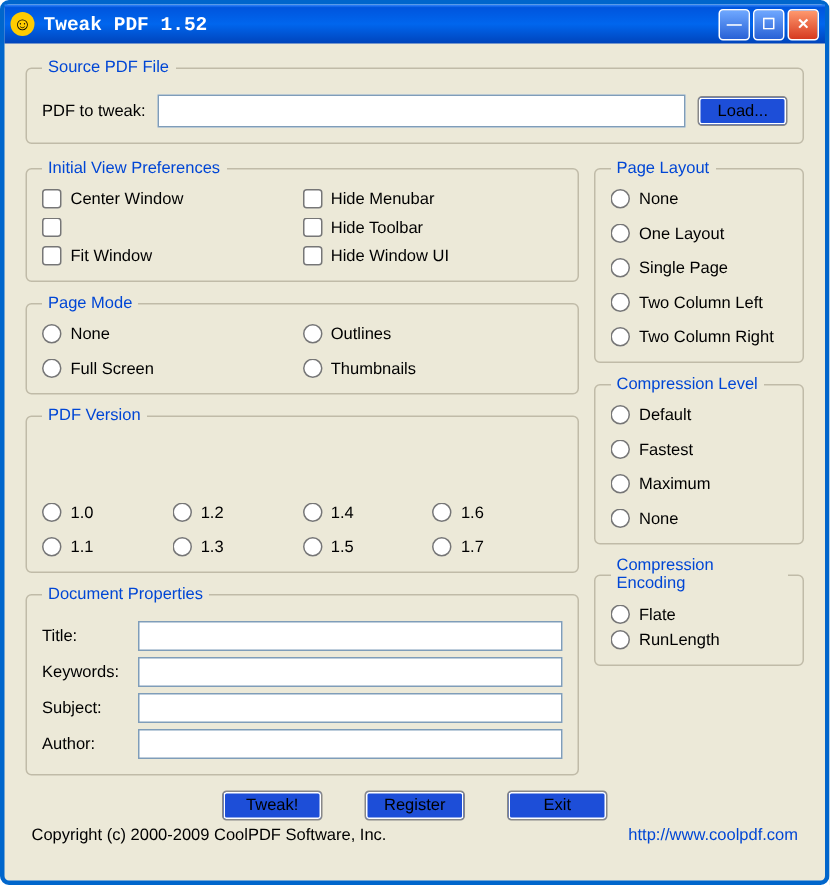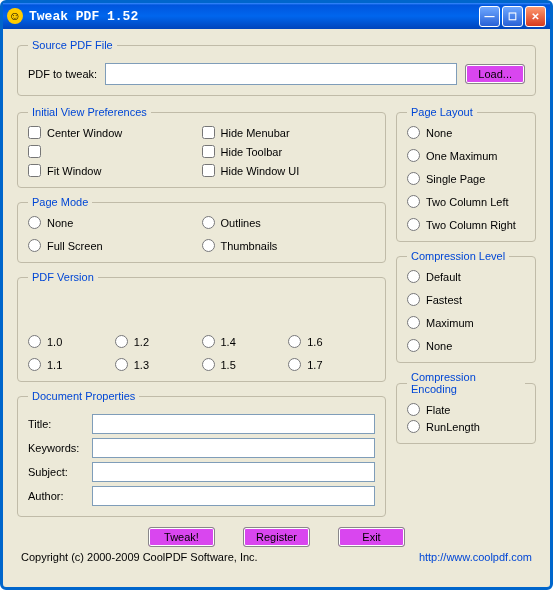--- a/index.html
+++ b/index.html
@@ -13,21 +13,21 @@
 .sysbtn { width: 21px; height: 21px; border: 1px solid #fff; border-radius: 3px; display: flex; align-items: center; justify-content: center; color: #fff; font-weight: bold; font-size: 10px; }
 .sysbtn.min { background: linear-gradient(#6fa8ff,#2861d6); }
 .sysbtn.max { background: linear-gradient(#6fa8ff,#2861d6); }
 .sysbtn.close { background: linear-gradient(#ff9a6f,#d63a20); }
 .client { flex: 1; padding: 10px 14px 6px 14px; display: flex; flex-direction: column; }
 fieldset { border: 1px solid #c0bba8; border-radius: 4px; margin: 0; padding: 8px 10px 10px 10px; }
 legend { color: #0046d5; padding: 0 4px; }
 .row-top { width: 100%; }
 .src-row { display: flex; align-items: center; gap: 8px; margin-top: 4px; }
 .src-row input[type=text] { flex: 1; height: 22px; border: 1px solid #7f9db9; padding: 2px 4px; background:#fff;}
-.btn { background: #d946ef; border: 1px solid #888; border-radius: 3px; padding: 3px 12px; box-shadow: inset 0 0 0 1px #fff; cursor: pointer; }
+.btn { background: #1d4ed8; border: 1px solid #888; border-radius: 3px; padding: 3px 12px; box-shadow: inset 0 0 0 1px #fff; cursor: pointer; }
 .main-cols { display: flex; gap: 10px; margin-top: 10px; }
 .left-col { flex: 1; display: flex; flex-direction: column; gap: 8px; }
 .right-col { width: 140px; display: flex; flex-direction: column; gap: 8px; }
 .chk-grid, .radio-grid { display: grid; }
 .ivp { grid-template-columns: 1fr 1fr; row-gap: 6px; }
 .pm { grid-template-columns: 1fr 1fr; row-gap: 10px; }
 .pv { grid-template-columns: repeat(4,1fr); row-gap: 10px; }
 .vstack { display: flex; flex-direction: column; gap: 10px; }
 .vstack.tight { gap: 4px; }
 label.ctl { display: flex; align-items: center; gap: 6px; }
@@ -182,21 +182,21 @@
       <div class="right-col">
         <fieldset>
           <legend>Page Layout</legend>
           <div class="vstack">
             <label class="ctl">
                 <input type="radio" name="pl" style="">
                 <span>None</span>
               </label>
             <label class="ctl">
                 <input type="radio" name="pl" style="">
-                <span>One Maximum</span>
+                <span>One Layout</span>
               </label>
             <label class="ctl">
                 <input type="radio" name="pl" style="">
                 <span>Single Page</span>
               </label>
             <label class="ctl">
                 <input type="radio" name="pl" style="">
                 <span>Two Column Left</span>
               </label>
             <label class="ctl">

